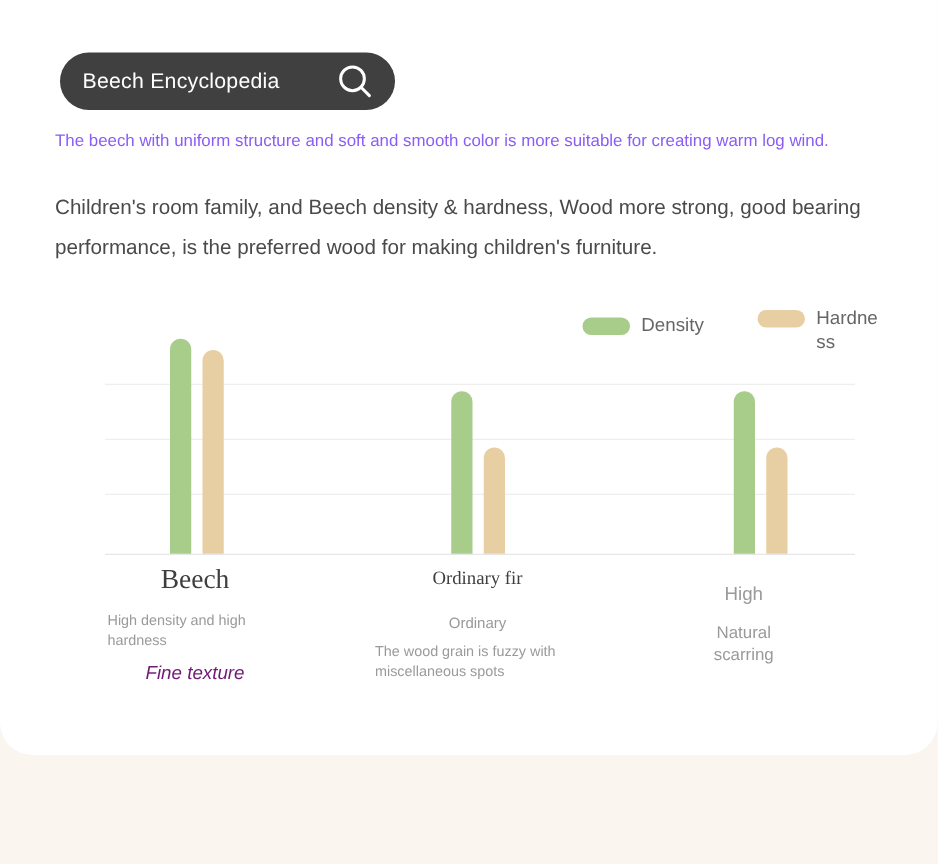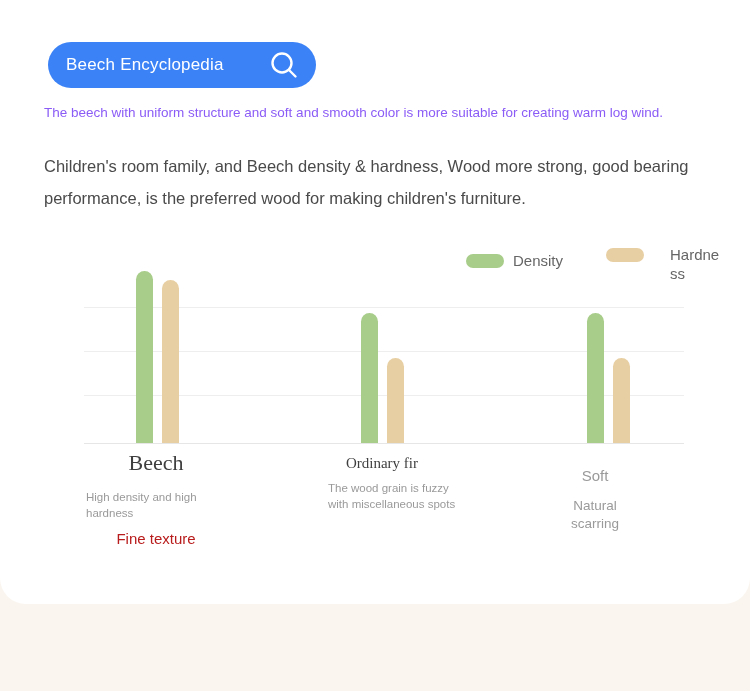--- a/index.html
+++ b/index.html
@@ -30,21 +30,21 @@
     border-bottom-right-radius: 26px;
   }
   
   .title-pill {
     position: absolute;
     left: 48px;
     top: 42px;
     width: 268px;
     height: 46px;
     border-radius: 23px;
-    background: #3b82f6;
+    background: #404040;
     display: flex;
     align-items: center;
     box-sizing: border-box;
     padding-left: 18px;
   }
   .title-pill .title-text {
     color: #ffffff;
     font-size: 17px;
     letter-spacing: 0.2px;
     white-space: nowrap;
@@ -83,21 +83,21 @@
     top: 246px;
     width: 240px;
     height: 34px;
   }
   .legend-item {
     position: absolute;
     display: flex;
     align-items: flex-start;
   }
   .legend-item.density { left: 0; top: 6px; }
-  .legend-item.hardness { left: 140px; top: 0px; gap: 17px; }
+  .legend-item.hardness { left: 140px; top: 0px; }
   .legend-swatch {
     width: 38px;
     height: 14px;
     border-radius: 7px;
     margin-right: 9px;
     flex: 0 0 auto;
     margin-top: 2px;
   }
   .legend-label {
     font-size: 15px;
@@ -153,26 +153,26 @@
     line-height: 1.35;
   }
   .cat-extra {
     color: #9a9a9a;
     line-height: 1.35;
   }
   
   .cat-beech { left: 66px; top: 450px; width: 180px; }
   .cat-beech .cat-name { font-size: 22px; }
   .cat-beech .cat-desc { font-size: 11.5px; margin-top: 14px; text-align: left; padding-left: 20px; }
-  .cat-beech .cat-extra { font-size: 15px; margin-top: 8px; color: #b91c1c; }
+  .cat-beech .cat-extra { font-size: 15px; margin-top: 8px; color: #701a75; font-style: italic; }
   
   .cat-fir { left: 292px; top: 455px; width: 180px; }
   .cat-fir .cat-name { font-size: 15px; }
   .cat-fir .cat-desc { font-size: 12px; margin-top: 18px; }
-  .cat-fir .cat-extra { font-size: 11.5px; margin-top: 9px; text-align: left; padding-left: 8px; margin-left: 28px; }
+  .cat-fir .cat-extra { font-size: 11.5px; margin-top: 9px; text-align: left; padding-left: 8px; }
   
   .cat-pine { left: 520px; top: 450px; width: 150px; }
   .cat-pine .cat-name { font-size: 22px; }
   .cat-pine .cat-desc { font-size: 15px; margin-top: 16px; }
   .cat-pine .cat-extra { font-size: 13.5px; margin-top: 11px; width: 72px; margin-left: auto; margin-right: auto; }
 </style>
 </head>
 <body>
 
 <div id="page">
@@ -219,22 +219,23 @@
     </div>
 
     <div class="cat cat-beech">
       <div class="cat-name">Beech</div>
       <div class="cat-desc">High density and high hardness</div>
       <div class="cat-extra">Fine texture</div>
     </div>
 
     <div class="cat cat-fir">
       <div class="cat-name">Ordinary fir</div>
+      <div class="cat-desc">Ordinary</div>
       <div class="cat-extra">The wood grain is fuzzy with miscellaneous spots</div>
     </div>
 
     <div class="cat cat-pine">
-      <div class="cat-desc">Soft</div>
+      <div class="cat-desc">High</div>
       <div class="cat-extra">Natural scarring</div>
     </div>
 
   </div>
 </div>
 
 </body></html>

